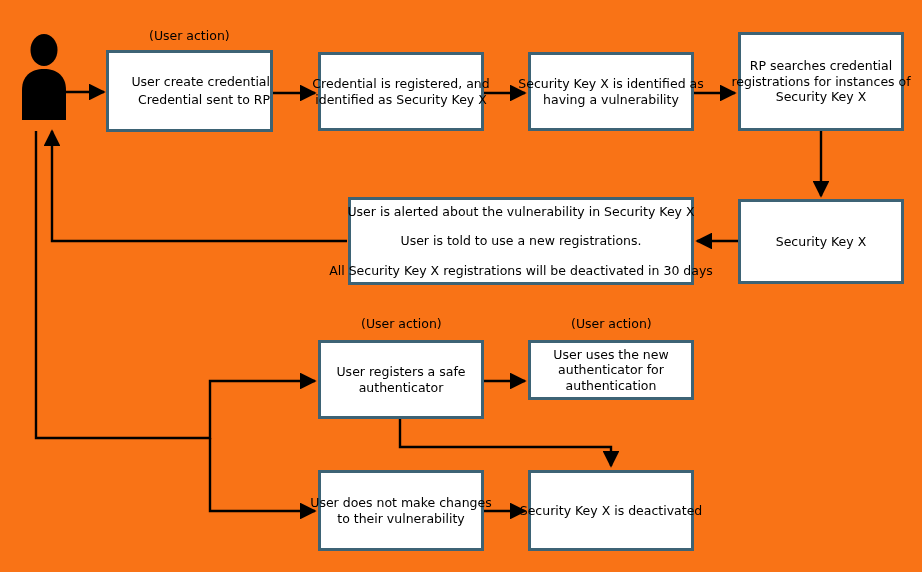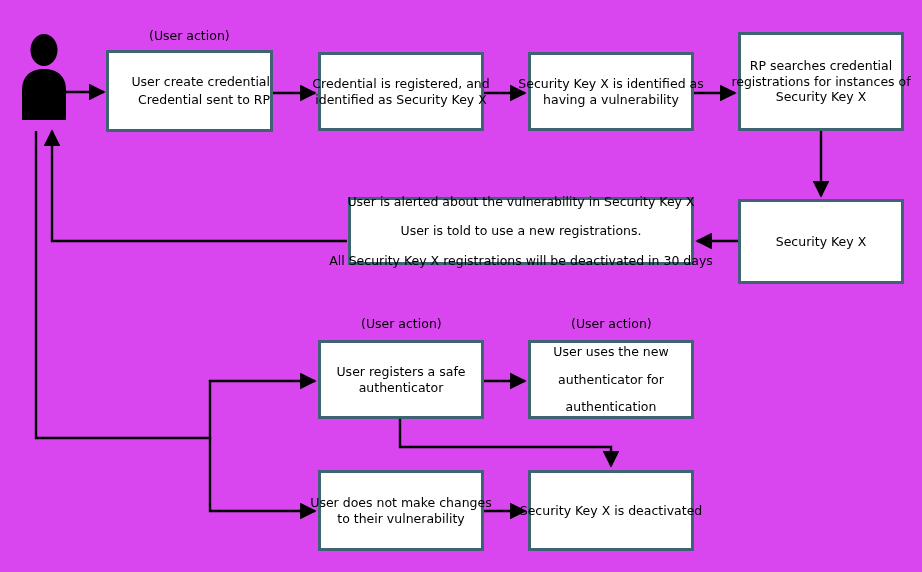--- a/index.html
+++ b/index.html
@@ -10,21 +10,21 @@
   body {
     font-family: "DejaVu Sans", sans-serif;
     width: 922px;
     height: 572px;
     overflow: hidden;
   }
   #canvas {
     position: relative;
     width: 922px;
     height: 572px;
-    background: #d946ef;
+    background: #f97316;
   }
   svg.edges {
     position: absolute;
     left: 0;
     top: 0;
     width: 922px;
     height: 572px;
     pointer-events: none;
   }
   .node {
@@ -122,32 +122,32 @@
   <div class="node" style="left:738px; top:32px; width:166px; height:99px;">
     <span class="line">RP searches credential</span>
     <span class="line">registrations for instances of</span>
     <span class="line">Security Key X</span>
   </div>
 
   <div class="node" style="left:738px; top:199px; width:166px; height:85px;">
     <span class="line">Security Key X</span>
   </div>
 
-  <div class="node spaced3" style="left:348px; top:197px; width:346px; height:68px;">
+  <div class="node spaced3" style="left:348px; top:197px; width:346px; height:88px;">
     <span class="line">User is alerted about the vulnerability in Security Key X</span>
     <span class="line">User is told to use a new registrations.</span>
     <span class="line">All Security Key X registrations will be deactivated in 30 days</span>
   </div>
 
   <div class="node" style="left:318px; top:340px; width:166px; height:79px;">
     <span class="line">User registers a safe</span>
     <span class="line">authenticator</span>
   </div>
 
-  <div class="node" style="left:528px; top:340px; width:166px; height:79px;gap:12px;">
+  <div class="node" style="left:528px; top:340px; width:166px; height:60px;">
     <span class="line">User uses the new</span>
     <span class="line">authenticator for</span>
     <span class="line">authentication</span>
   </div>
 
   <div class="node" style="left:318px; top:470px; width:166px; height:81px;">
     <span class="line">User does not make changes</span>
     <span class="line">to their vulnerability</span>
   </div>
 

